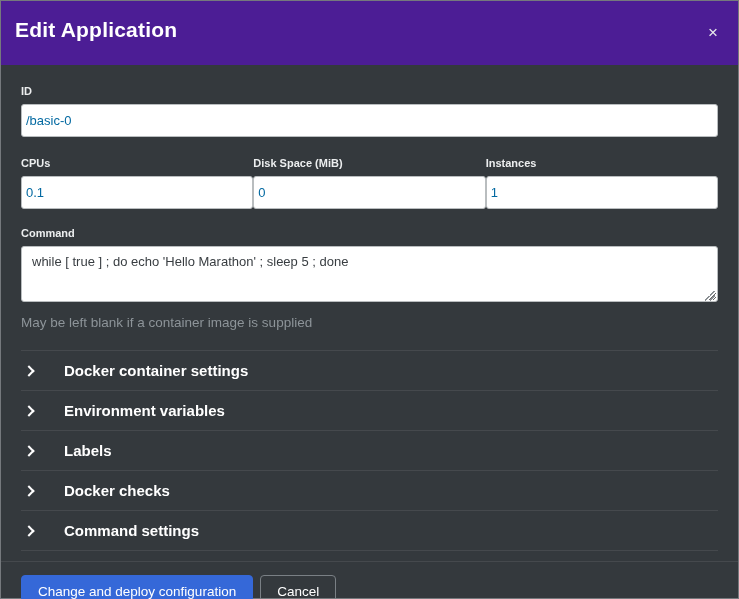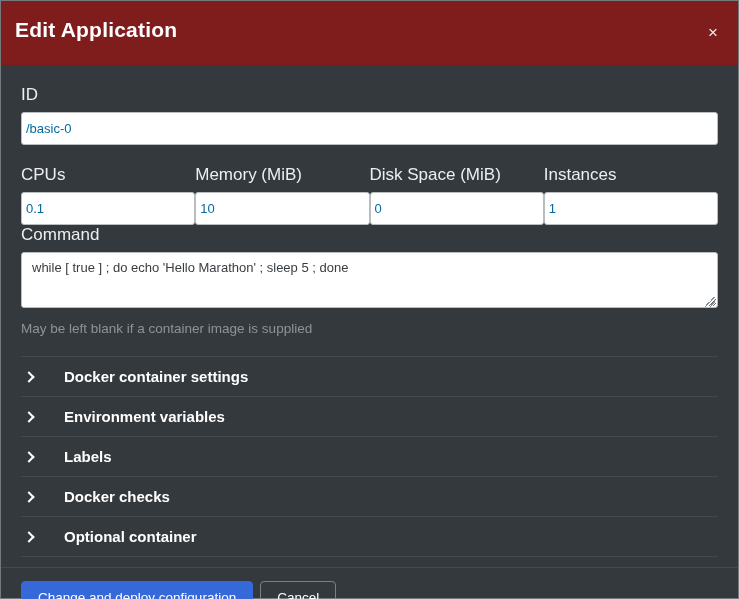--- a/index.html
+++ b/index.html
@@ -10,56 +10,56 @@
     font-family: "Liberation Sans", sans-serif;
     overflow: hidden;
   }
   .modal {
     width: 739px; height: 599px;
     background: #34393d;
     border: 1px solid #75797d;
     display: flex; flex-direction: column;
   }
   .modal-header {
-    background: #7f1d1d;
+    background: #4c1d95;
     padding: 17px 18px 20px 14px;
     display: flex; align-items: flex-start; justify-content: space-between;
     flex: 0 0 auto;
   }
   .modal-title {
     color: #ffffff; font-size: 21px; font-weight: 700; letter-spacing: .2px;
   }
   .close-btn {
     background: none; border: none; color: #e8ebec; font-size: 17px;
     line-height: 1; cursor: pointer; padding: 4px 2px; margin-top: 2px;
     font-family: "Liberation Sans", sans-serif;
   }
   .modal-body {
     flex: 1 1 auto;
     padding: 20px 20px 0 20px;
     display: flex; flex-direction: column;
   }
   .field-label {
     display: block;
-    color: #eceeef; font-size: 17px; font-weight: 400;
+    color: #eceeef; font-size: 11px; font-weight: 700;
     margin-bottom: 7px;
   }
   .text-input {
     width: 100%; height: 33px;
     background: #ffffff;
     border: 1px solid #b9bdbf; border-radius: 3px;
     padding: 6px 4px;
     font-size: 13px; color: #0369a1;
     font-family: "Liberation Sans", sans-serif;
   }
   .form-row {
     display: flex; gap: 0; margin-top: 20px;
   }
   .form-row .form-col { flex: 1 1 0; }
-  .command-group { }
+  .command-group { margin-top: 18px; }
   .textarea-wrap { position: relative; }
   textarea.command-area {
     width: 100%; height: 56px;
     background: #ffffff;
     border: 1px solid #b9bdbf; border-radius: 3px;
     padding: 7px 10px;
     font-size: 13px; color: #383d41;
     font-family: "Liberation Sans", sans-serif;
     resize: vertical;
   }
@@ -126,24 +126,20 @@
       <label class="field-label">ID</label>
       <input class="text-input" type="text" value="/basic-0" style="">
     </div>
 
     <div class="form-row">
       <div class="form-col">
         <label class="field-label">CPUs</label>
         <input class="text-input" type="text" value="0.1" style="">
       </div>
       <div class="form-col">
-        <label class="field-label">Memory (MiB)</label>
-        <input class="text-input" type="text" value="10" style="">
-      </div>
-      <div class="form-col">
         <label class="field-label">Disk Space (MiB)</label>
         <input class="text-input" type="text" value="0" style="">
       </div>
       <div class="form-col">
         <label class="field-label">Instances</label>
         <input class="text-input" type="text" value="1" style="">
       </div>
     </div>
 
     <div class="command-group">
@@ -167,21 +163,21 @@
       <div class="section-row">
         <span class="chevron"></span>
         <span>Labels</span>
       </div>
       <div class="section-row">
         <span class="chevron"></span>
         <span>Docker checks</span>
       </div>
       <div class="section-row">
         <span class="chevron"></span>
-        <span>Optional container</span>
+        <span>Command settings</span>
       </div>
     </div>
 
   </div>
 
   <div class="modal-footer">
     <button class="btn btn-primary">Change and deploy configuration</button>
     <button class="btn btn-secondary">Cancel</button>
   </div>
 

